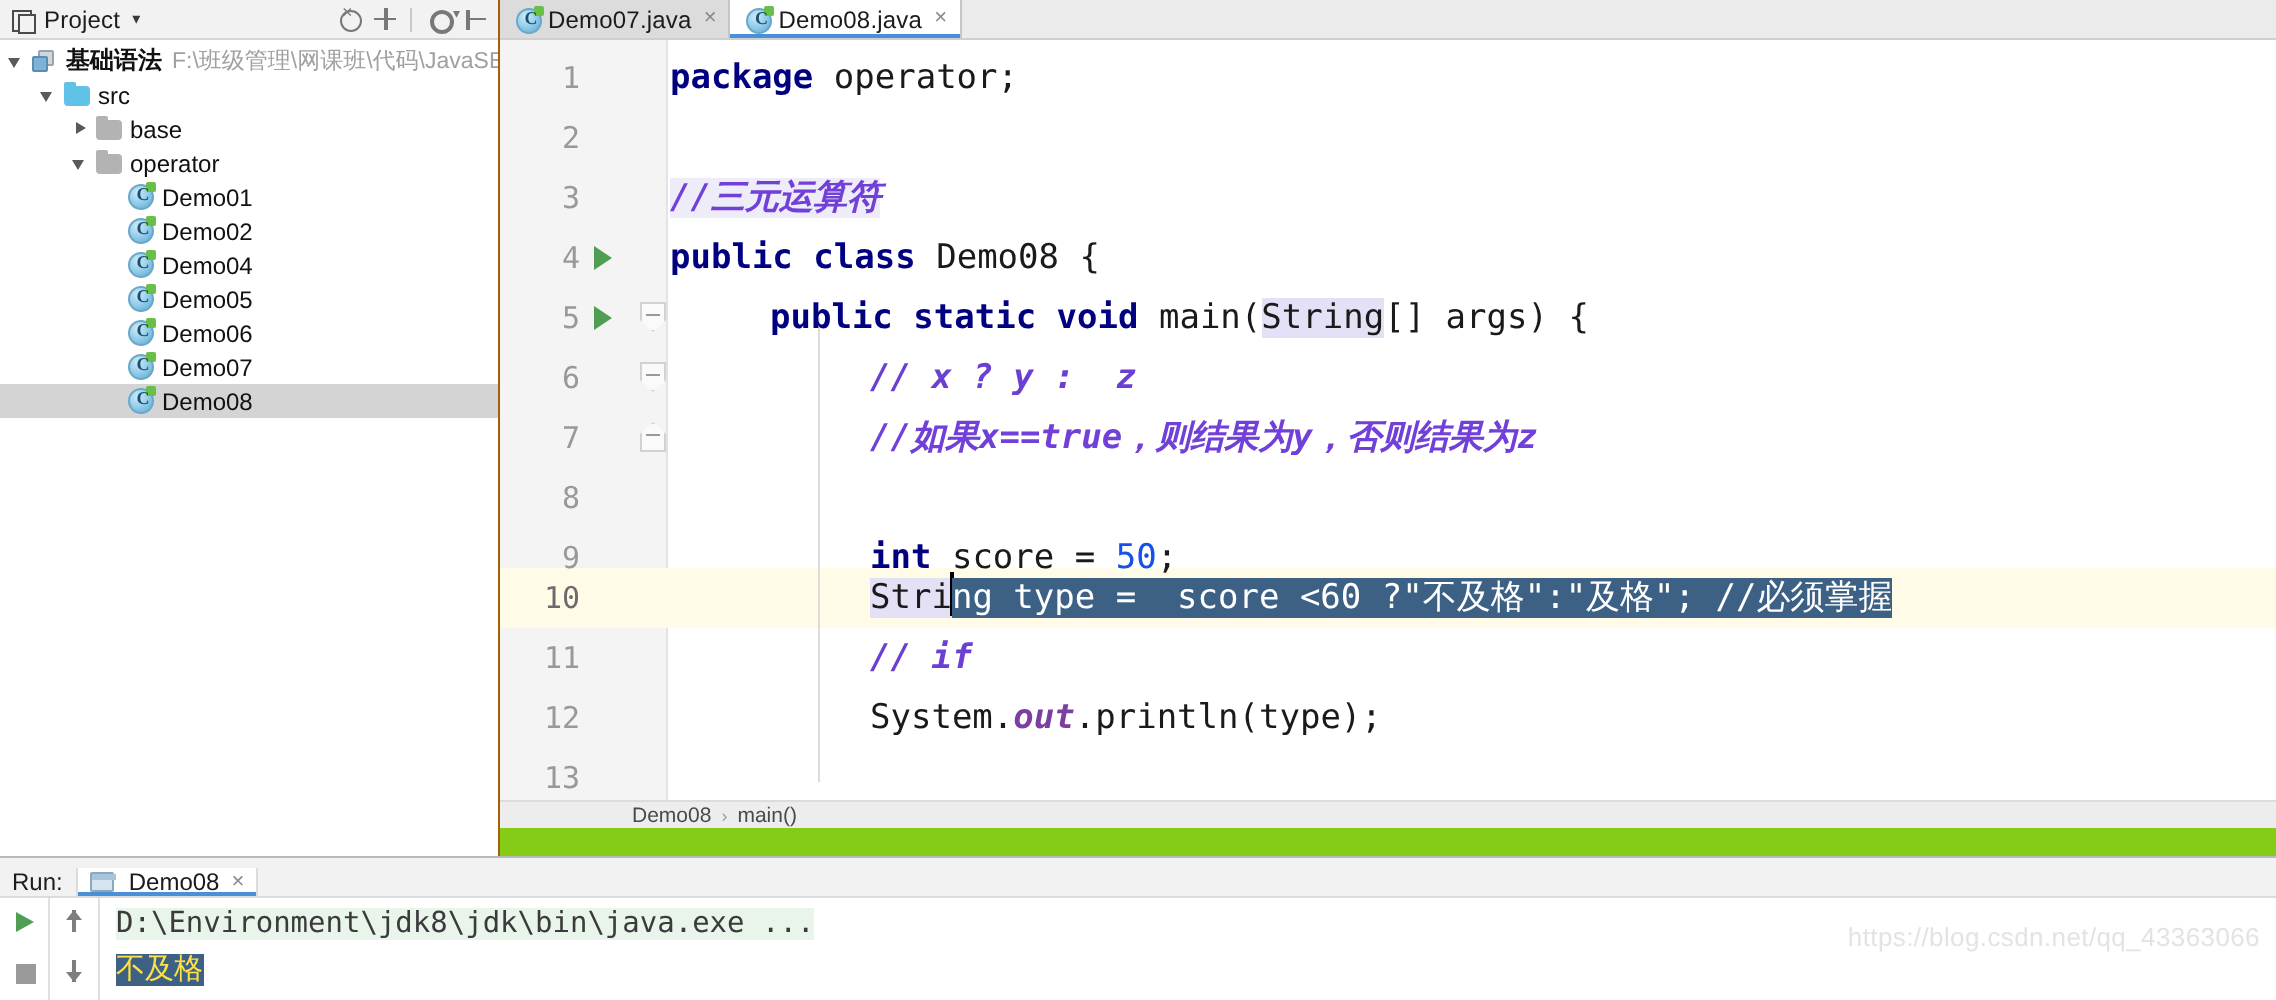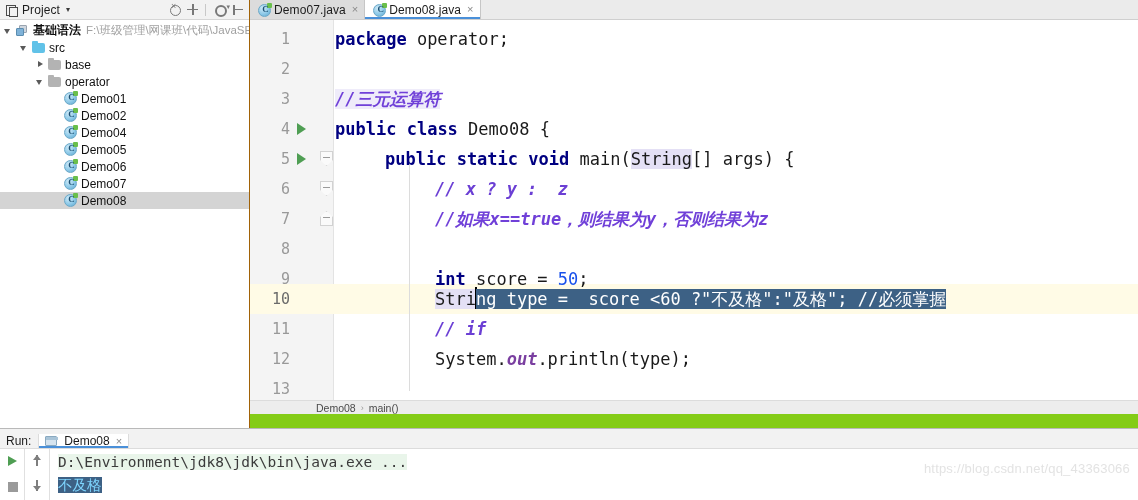--- a/index.html
+++ b/index.html
@@ -290,21 +290,21 @@
     box-shadow: 6px 0 0 #8b8b8b, 0 6px 0 #8b8b8b, 6px 6px 0 #8b8b8b;
   }
 
   #console {
     position: absolute; left: 51px; top: 0; right: 0; height: 100%;
     font-family: "DejaVu Sans Mono", monospace;
     font-size: 14.5px; line-height: 23px;
     padding: 2px 0 0 7px; white-space: pre;
   }
   #console .cmdline { background: #e9f5ea; color: #3b3b3b; }
-  #console .outsel { background: #3d6185; color: #7dd3fc; }
+  #console .outsel { background: #3d6185; color: #fde047; }
 
   #watermark {
     position: absolute; right: 8px; bottom: 24px;
     font-size: 13px; color: #e3e3e3; letter-spacing: .2px;
     font-family: "Liberation Sans", sans-serif;
   }
 
   
   .g-collapse::before { content:""; position:absolute; left:3px; top:3px;
      width:9px; height:9px; border:1.4px solid #4a4a4a; border-radius:50%; }

